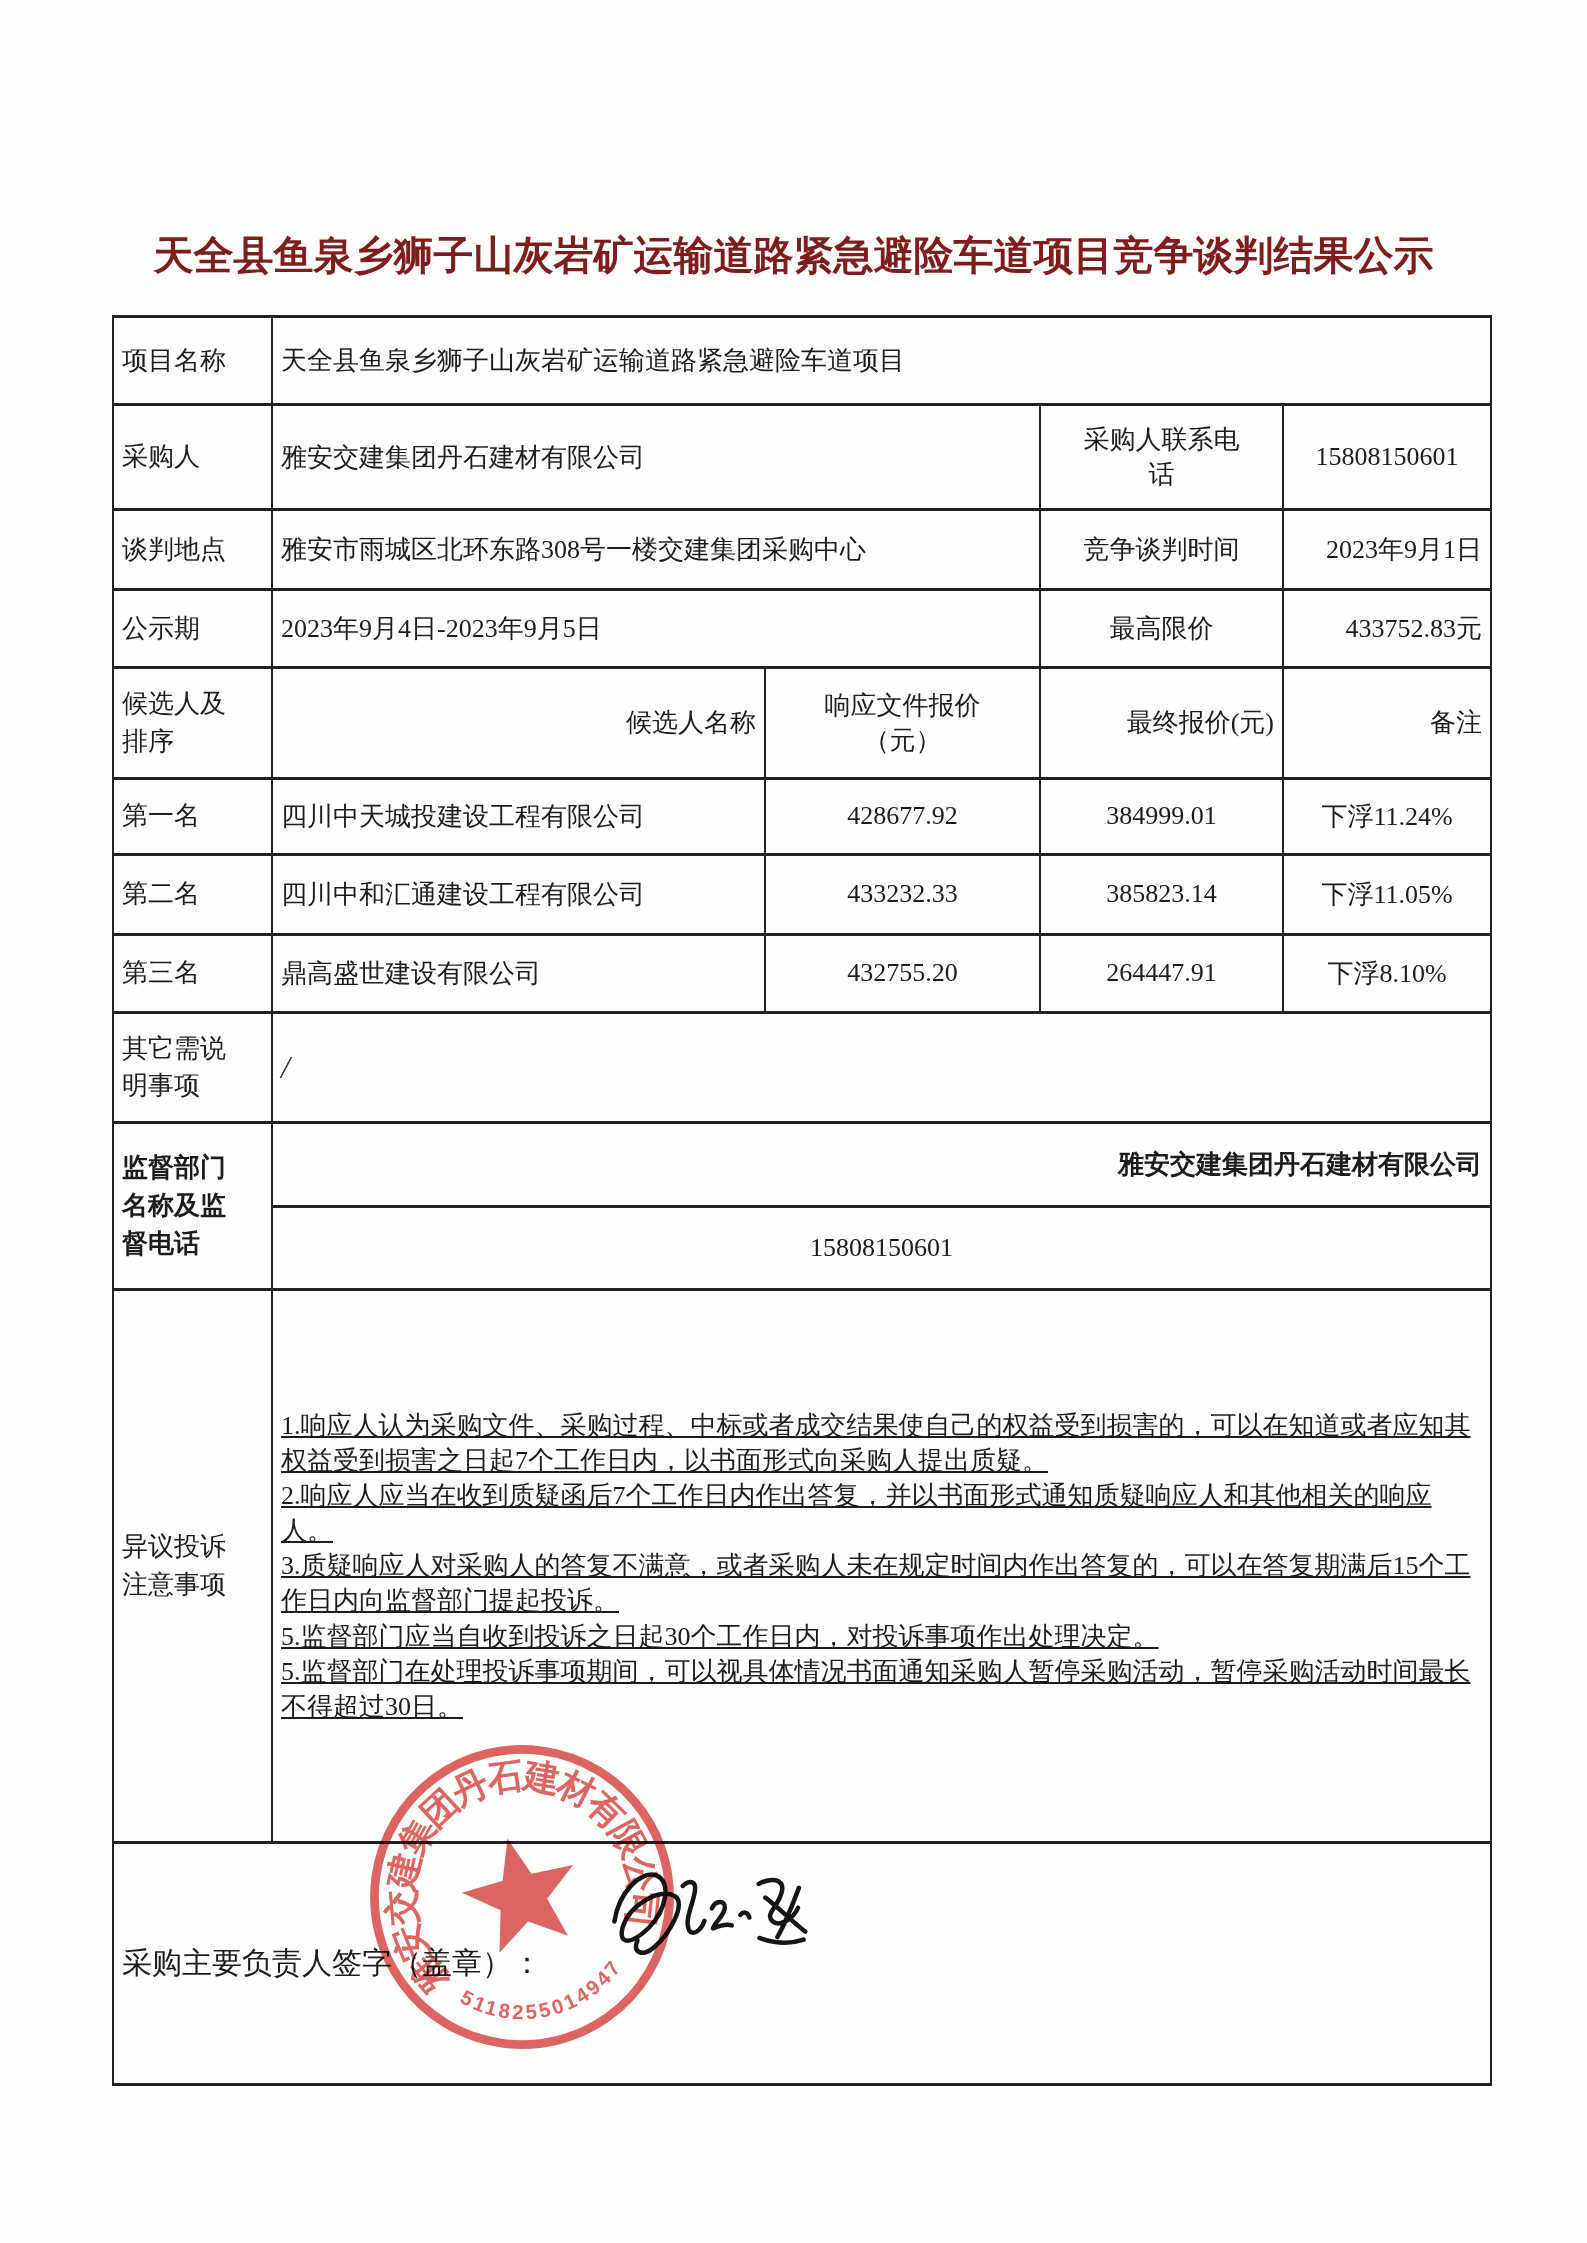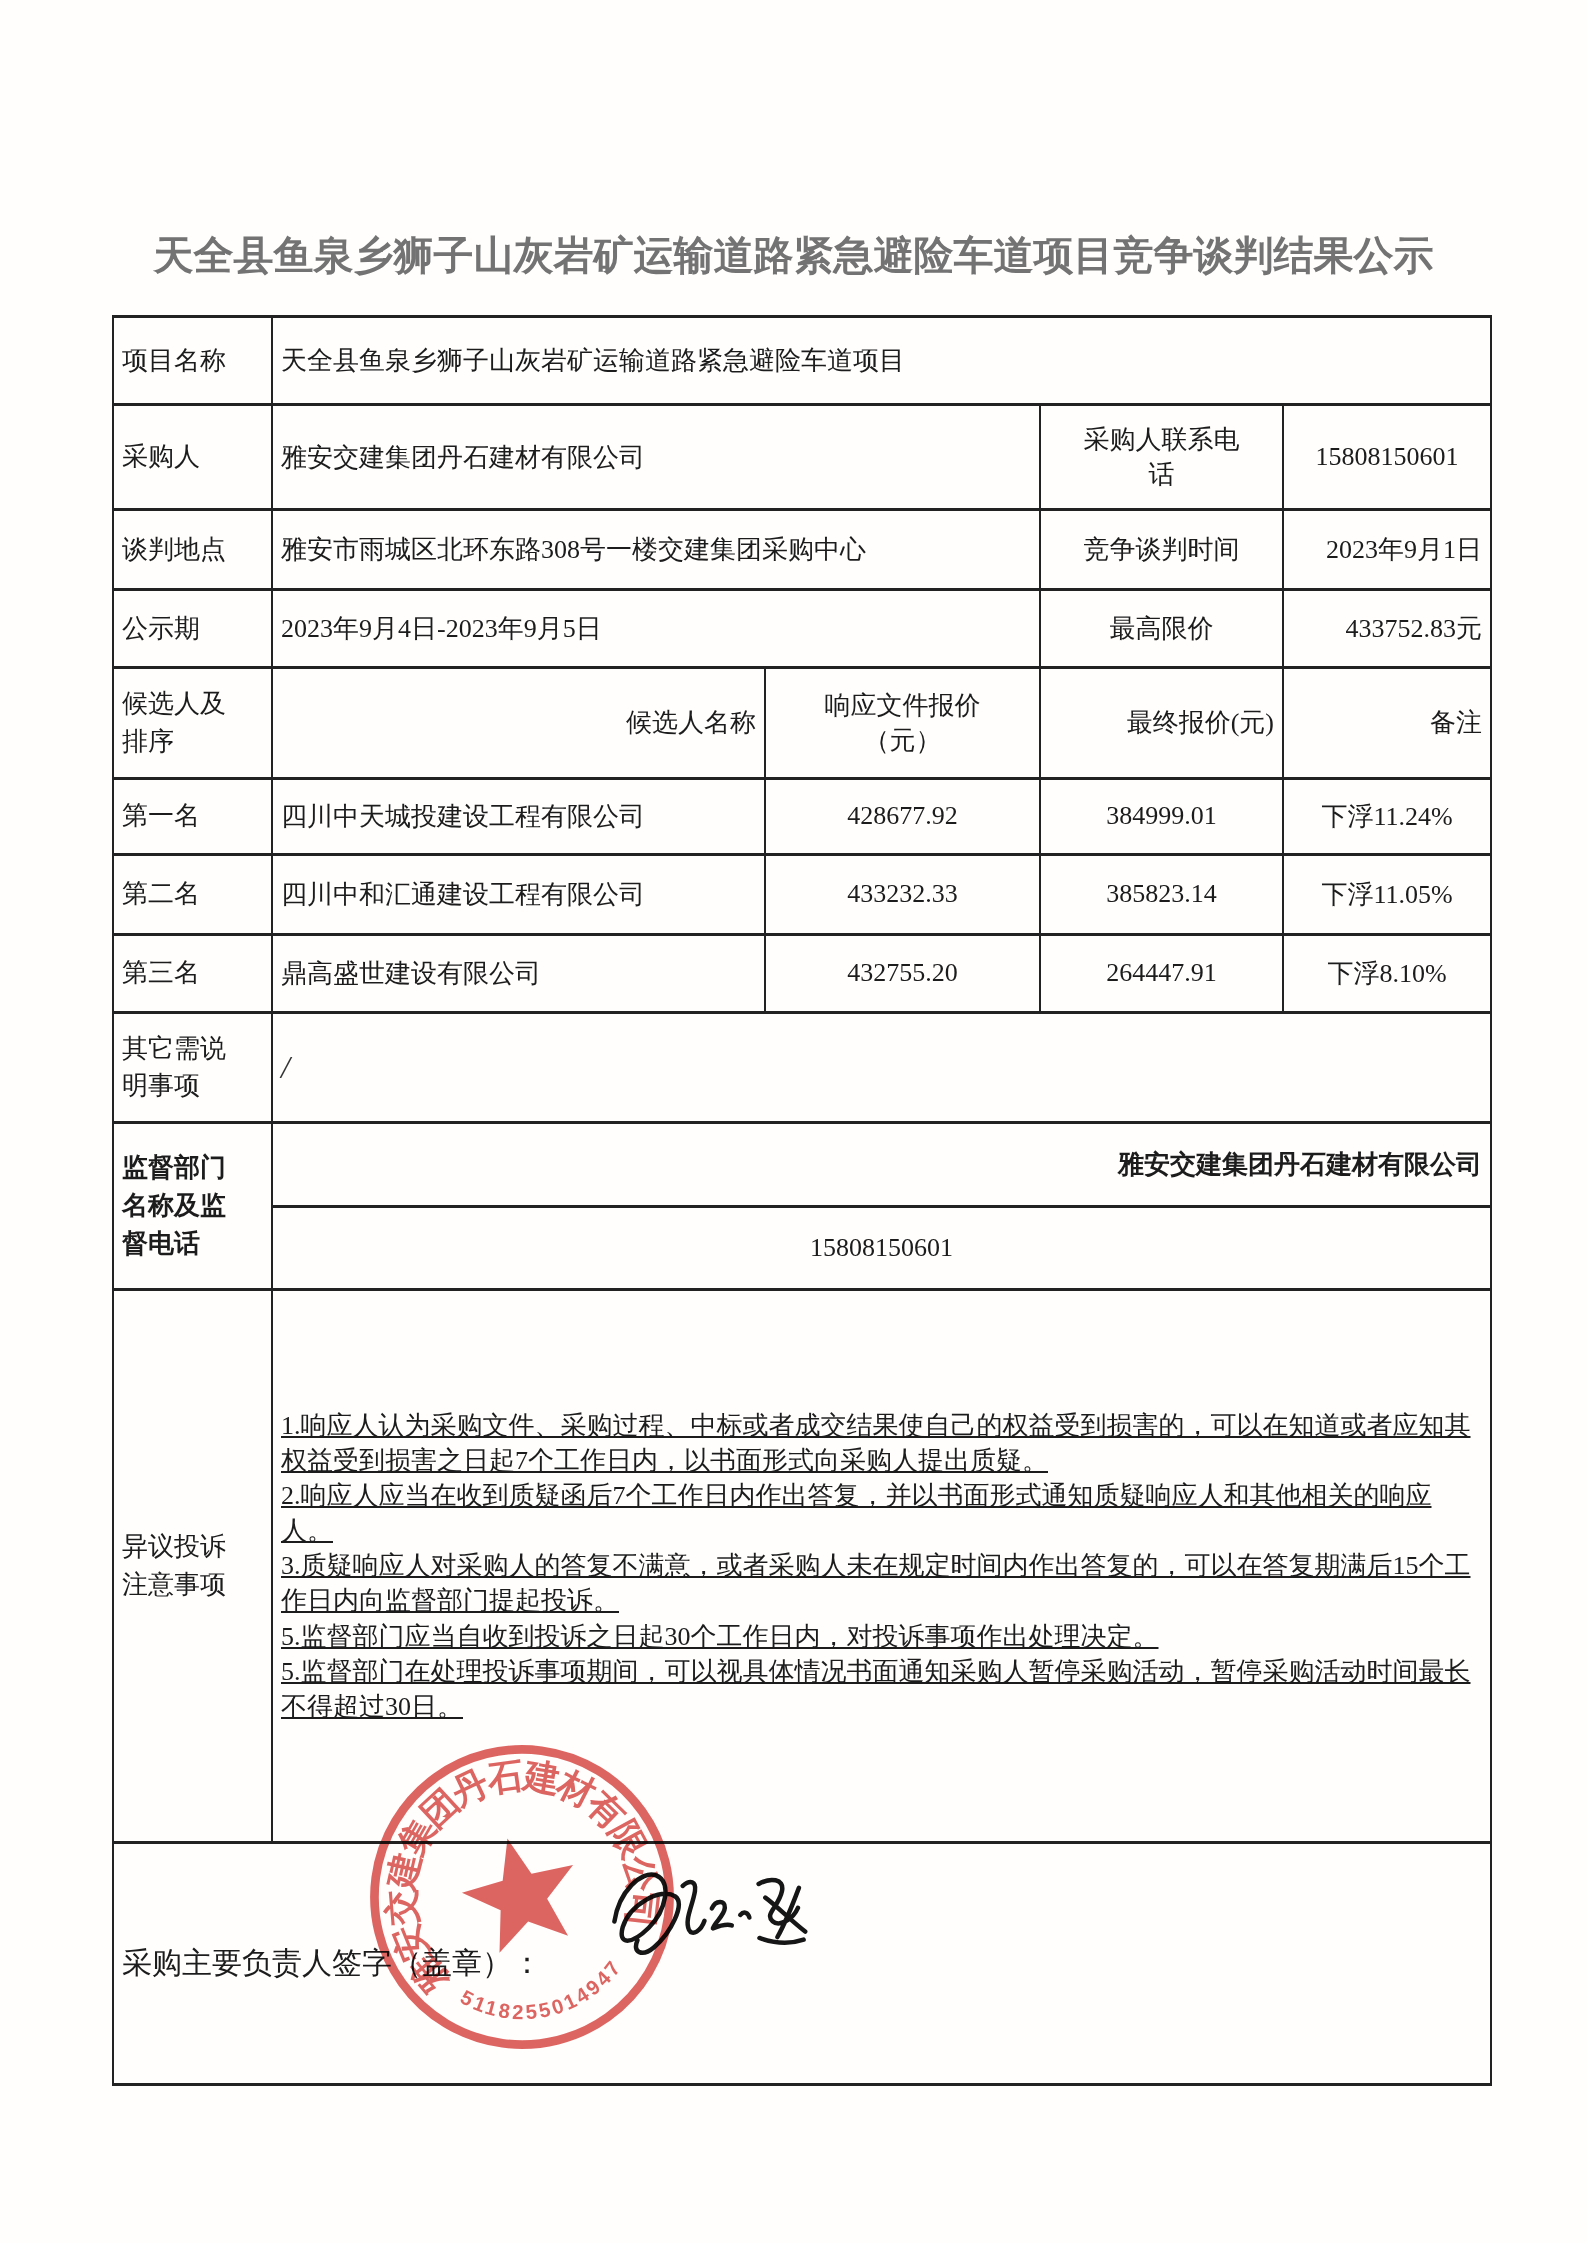--- a/index.html
+++ b/index.html
@@ -10,21 +10,21 @@
     color:#1c1c1c;
     position:relative;
     overflow:hidden;
   }
   .page{position:absolute;inset:0;background:#fffefd;}
   .doc-title{
     position:absolute;left:0;right:0;top:228px;
     text-align:center;
     font-size:40px;font-weight:bold;
     letter-spacing:0px;
-    color:#737373;
+    color:#7f1d1d;
   }
   table.main{
     position:absolute;left:112px;top:315px;
     width:1378px;
     border-collapse:collapse;
     table-layout:fixed;
     font-size:26px;
   }
   table.main td{
     border:2px solid #222;

